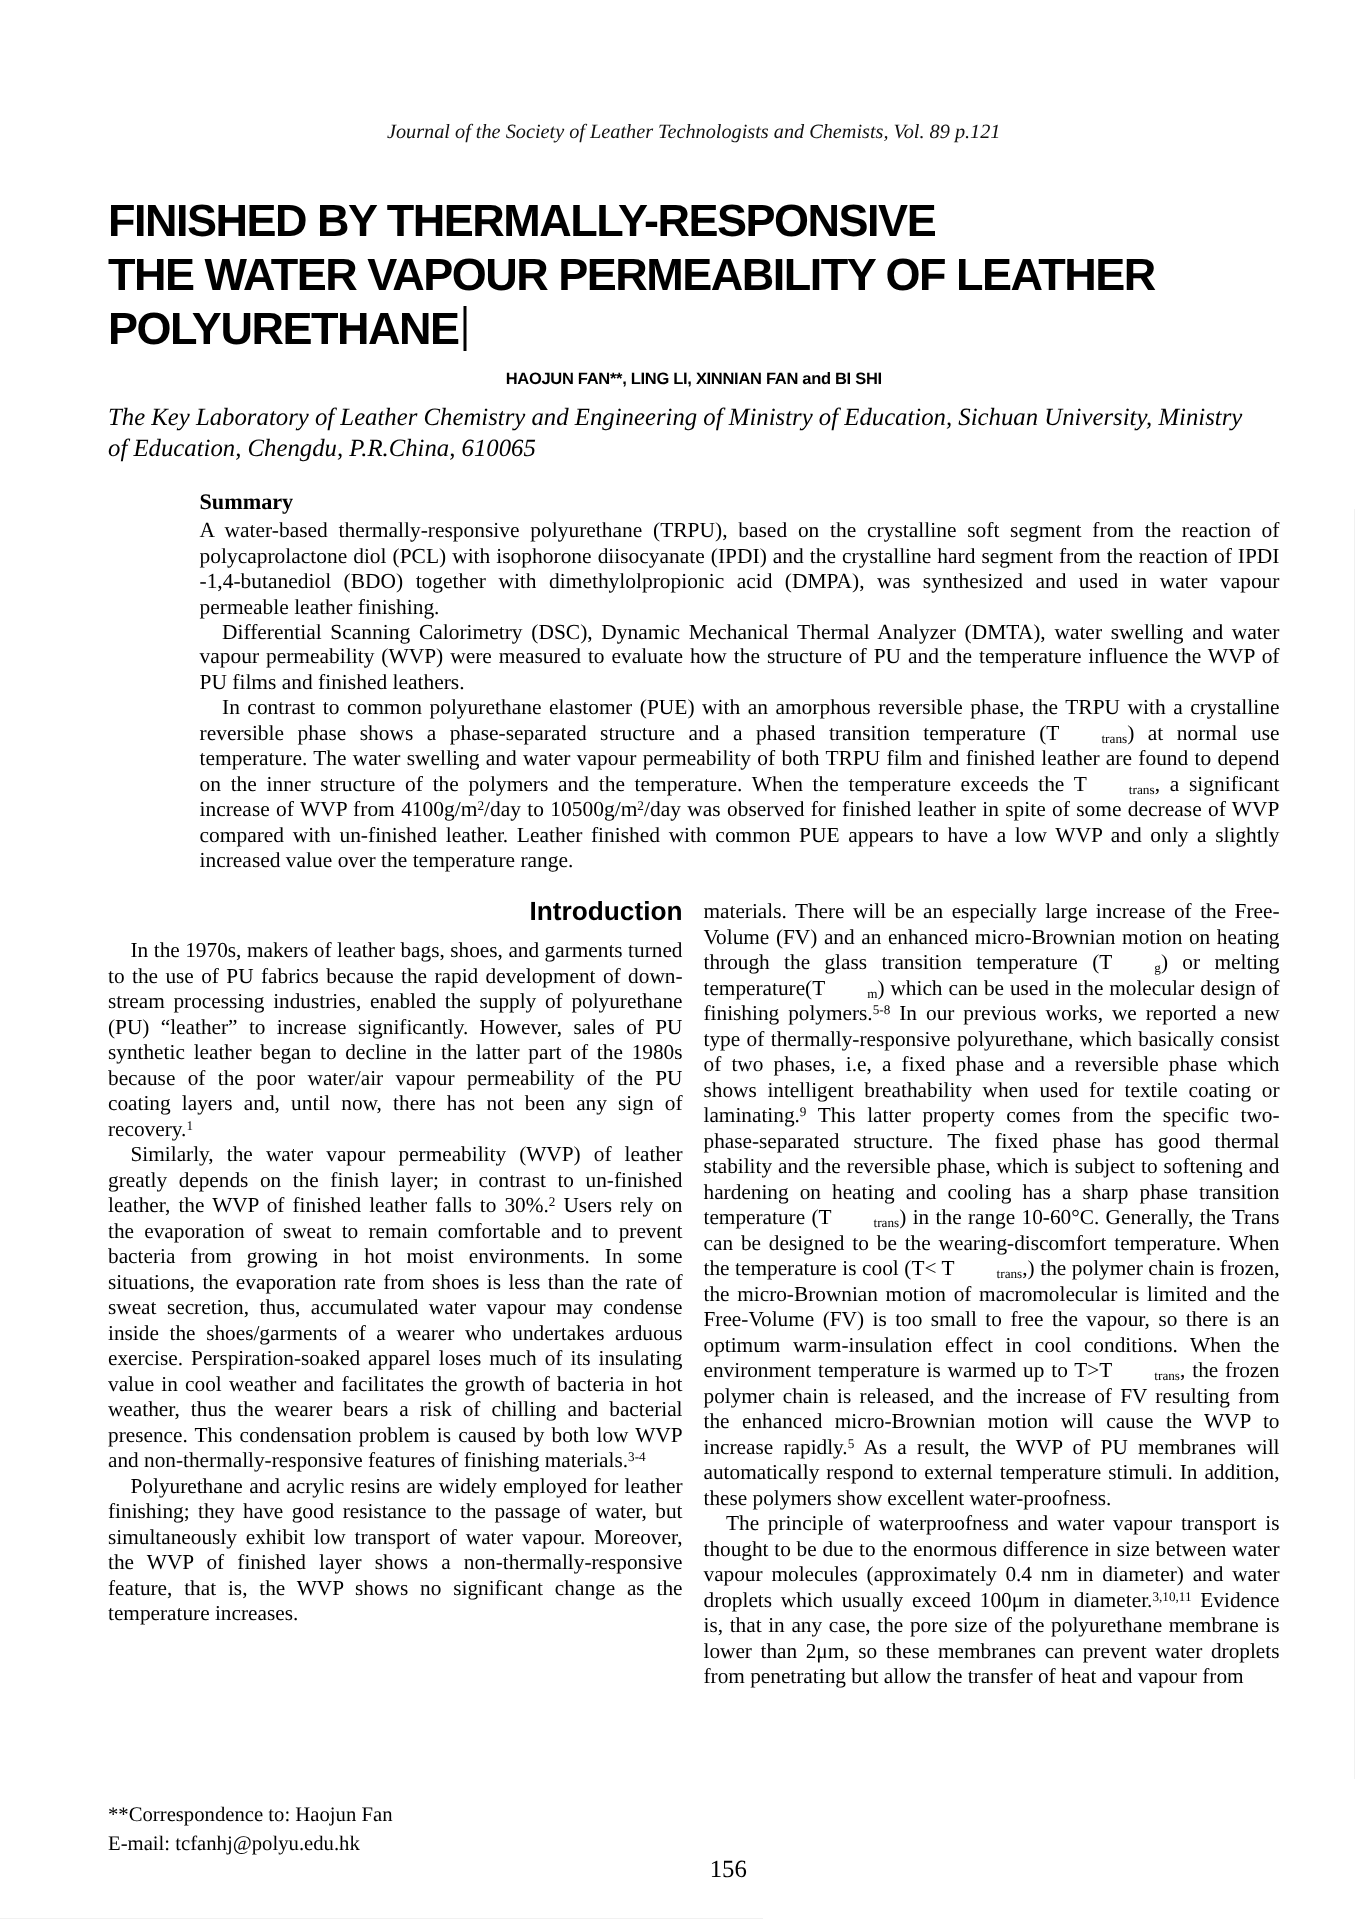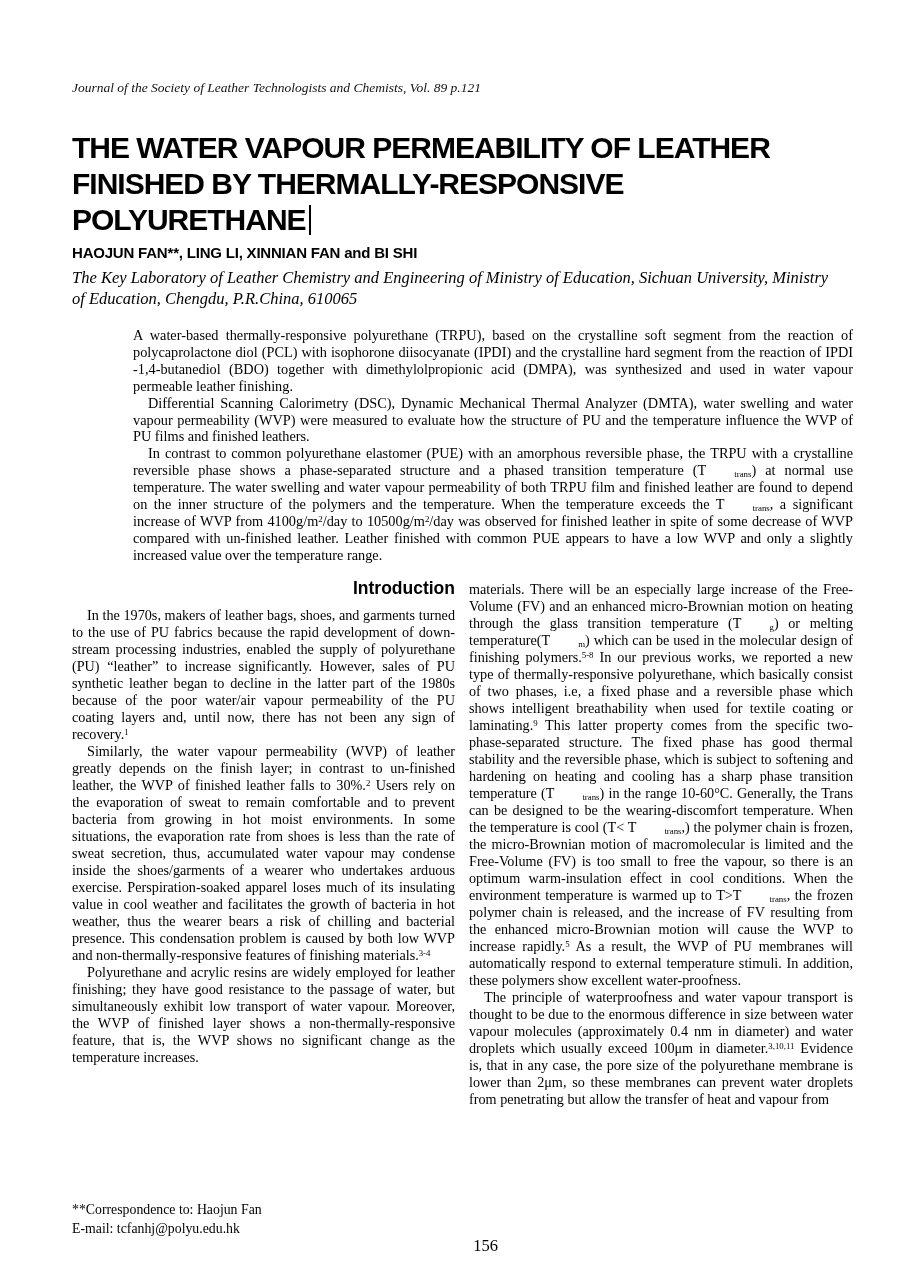--- a/index.html
+++ b/index.html
@@ -14,20 +14,21 @@
     color: #000;
     overflow: hidden;
   }
 
   .journal-header {
     font-family: "Liberation Serif", "DejaVu Serif", serif;
     font-style: italic;
     font-size: 13.5px;
     line-height: 16px;
     color: #111;
+    text-align: center;
   }
   .title {
     margin: 34px 0 0 0;
     font-family: "Liberation Sans", "DejaVu Sans", sans-serif;
     font-weight: 700;
     font-size: 30px;
     line-height: 36px;
     letter-spacing: -1px;
     color: #000;
   }
@@ -37,23 +38,24 @@
     width: 2px;
     height: 30px;
     background: #000;
     margin-left: 3px;
     vertical-align: -5px;
   }
   .authors {
     margin-top: 4px;
     font-family: "Liberation Sans", "DejaVu Sans", sans-serif;
     font-weight: 700;
-    font-size: 15px;
+    font-size: 11px;
     letter-spacing: -0.2px;
     line-height: 22px;
+    text-align: center;
   }
   .affiliation {
     margin-top: 3px;
     font-family: "Liberation Serif", "DejaVu Serif", serif;
     font-style: italic;
     font-size: 16.5px;
     line-height: 21px;
     max-width: 760px;
   }
   .summary {
@@ -128,30 +130,31 @@
   }
 </style>
 </head>
 <body>
 
 <div class="page">
 
   <div class="journal-header">Journal of the Society of Leather Technologists and Chemists, Vol. 89 p.121</div>
 
   <h1 class="title">
+    <div class="t-line">FINISHED BY THERMALLY-RESPONSIVE</div>
     <div class="t-line">THE WATER VAPOUR PERMEABILITY OF LEATHER</div>
-    <div class="t-line">FINISHED BY THERMALLY-RESPONSIVE</div>
     <div class="t-line"><span>POLYURETHANE</span><span class="cursor"></span></div>
   </h1>
 
   <div class="authors">HAOJUN FAN**, LING LI, XINNIAN FAN and BI SHI</div>
 
   <div class="affiliation">The Key Laboratory of Leather Chemistry and Engineering of Ministry of Education, Sichuan University, Ministry of Education, Chengdu, P.R.China, 610065</div>
 
   <div class="summary">
+    <div class="summary-heading">Summary</div>
     <p class="para">A water-based thermally-responsive polyurethane (TRPU), based on the crystalline soft segment from the reaction of polycaprolactone diol (PCL) with isophorone diisocyanate (IPDI) and the crystalline hard segment from the reaction of IPDI -1,4-butanediol (BDO) together with dimethylolpropionic acid (DMPA), was synthesized and used in water vapour permeable leather finishing.</p>
     <p class="para indent">Differential Scanning Calorimetry (DSC), Dynamic Mechanical Thermal Analyzer (DMTA), water swelling and water vapour permeability (WVP) were measured to evaluate how the structure of PU and the temperature influence the WVP of PU films and finished leathers.</p>
     <p class="para indent">In contrast to common polyurethane elastomer (PUE) with an amorphous reversible phase, the TRPU with a crystalline reversible phase shows a phase-separated structure and a phased transition temperature (T<sub>trans</sub>) at normal use temperature. The water swelling and water vapour permeability of both TRPU film and finished leather are found to depend on the inner structure of the polymers and the temperature. When the temperature exceeds the T<sub>trans</sub>, a significant increase of WVP from 4100g/m<sup>2</sup>/day to 10500g/m<sup>2</sup>/day was observed for finished leather in spite of some decrease of WVP compared with un-finished leather. Leather finished with common PUE appears to have a low WVP and only a slightly increased value over the temperature range.</p>
   </div>
 
   <div class="columns">
     <div class="col-left">
       <div class="intro-heading">Introduction</div>
       <p class="para indent">In the 1970s, makers of leather bags, shoes, and garments turned to the use of PU fabrics because the rapid development of down-stream processing industries, enabled the supply of polyurethane (PU) “leather” to increase significantly. However, sales of PU synthetic leather began to decline in the latter part of the 1980s because of the poor water/air vapour permeability of the PU coating layers and, until now, there has not been any sign of recovery.<sup>1</sup></p>
       <p class="para indent">Similarly, the water vapour permeability (WVP) of leather greatly depends on the finish layer; in contrast to un-finished leather, the WVP of finished leather falls to 30%.<sup>2</sup> Users rely on the evaporation of sweat to remain comfortable and to prevent bacteria from growing in hot moist environments. In some situations, the evaporation rate from shoes is less than the rate of sweat secretion, thus, accumulated water vapour may condense inside the shoes/garments of a wearer who undertakes arduous exercise. Perspiration-soaked apparel loses much of its insulating value in cool weather and facilitates the growth of bacteria in hot weather, thus the wearer bears a risk of chilling and bacterial presence. This condensation problem is caused by both low WVP and non-thermally-responsive features of finishing materials.<sup>3-4</sup></p>

